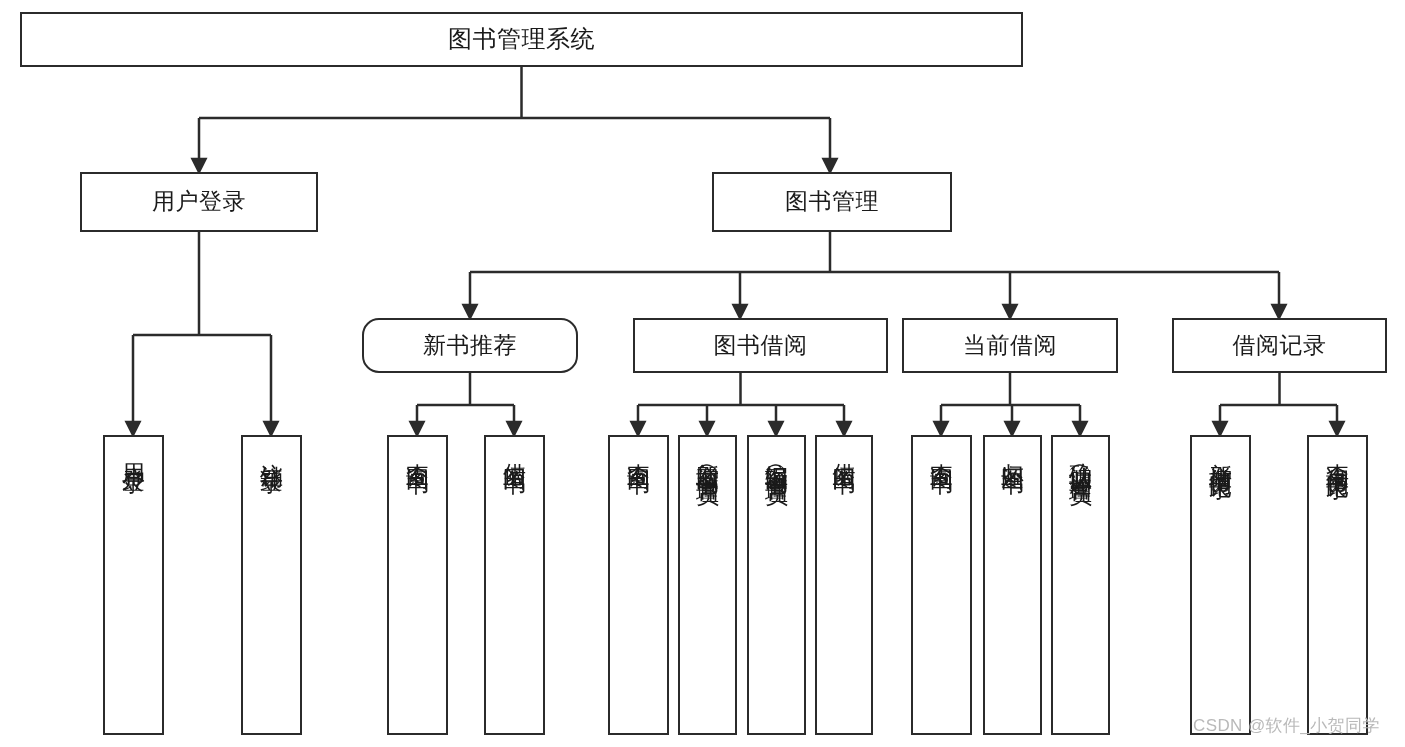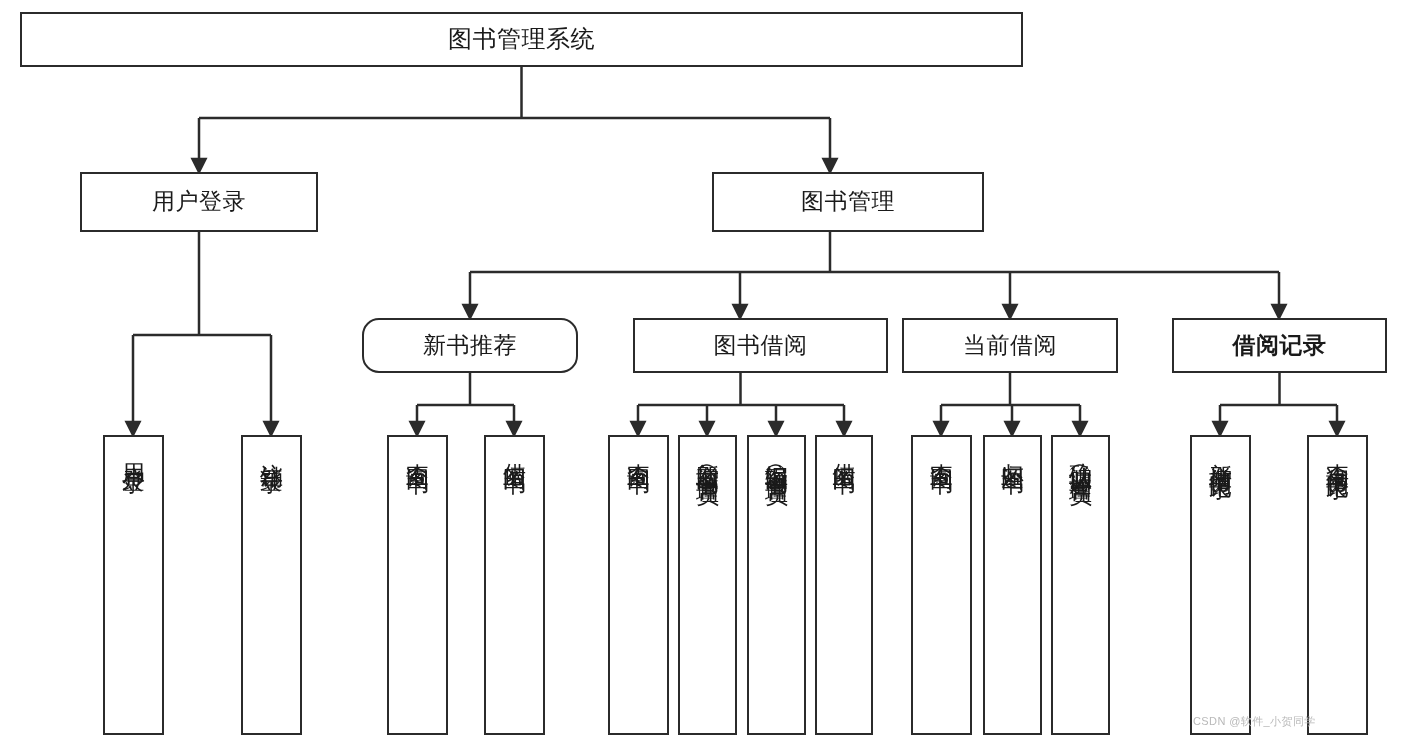--- a/index.html
+++ b/index.html
@@ -54,21 +54,21 @@
     font-size: 23px;
     letter-spacing: 3px;
     line-height: 1;
   }
   #root-title .node-label {
     font-size: 24px;
   }
   .watermark {
     position: absolute;
     color: #b9b9b9;
-    font-size: 11px;
+    font-size: 17px;
     white-space: nowrap;
     pointer-events: none;
     letter-spacing: 0.4px;
   }
 </style>
 </head>
 <body>
 
 <div id="diagram-root">
 
@@ -103,37 +103,37 @@
   </svg>
 
   <div class="node horizontal" id="root-title" style="left:20px; top:12px; width:1003px; height:55px;">
     <span class="node-label">图书管理系统</span>
   </div>
 
   <div class="node horizontal" style="left:80px; top:172px; width:238px; height:60px;">
     <span class="node-label">用户登录</span>
   </div>
 
-  <div class="node horizontal" style="left:712px; top:172px; width:272px; height:60px;">
+  <div class="node horizontal" style="left:712px; top:172px; width:240px; height:60px;">
     <span class="node-label">图书管理</span>
   </div>
 
   <div class="node horizontal" style="left:362px; top:318px; width:216px; height:55px;border-radius:17px;">
     <span class="node-label">新书推荐</span>
   </div>
 
   <div class="node horizontal" style="left:633px; top:318px; width:255px; height:55px;">
     <span class="node-label">图书借阅</span>
   </div>
 
   <div class="node horizontal" style="left:902px; top:318px; width:216px; height:55px;">
     <span class="node-label">当前借阅</span>
   </div>
 
-  <div class="node horizontal" style="left:1172px; top:318px; width:215px; height:55px;font-weight:bold;">
+  <div class="node horizontal" style="left:1172px; top:318px; width:215px; height:55px;">
     <span class="node-label">借阅记录</span>
   </div>
 
   <div class="node vertical" style="left:103px; top:435px; width:61px; height:300px;">
     <span class="node-label">用户登录</span>
   </div>
 
   <div class="node vertical" style="left:241px; top:435px; width:61px; height:300px;">
     <span class="node-label">注销登录</span>
   </div>

